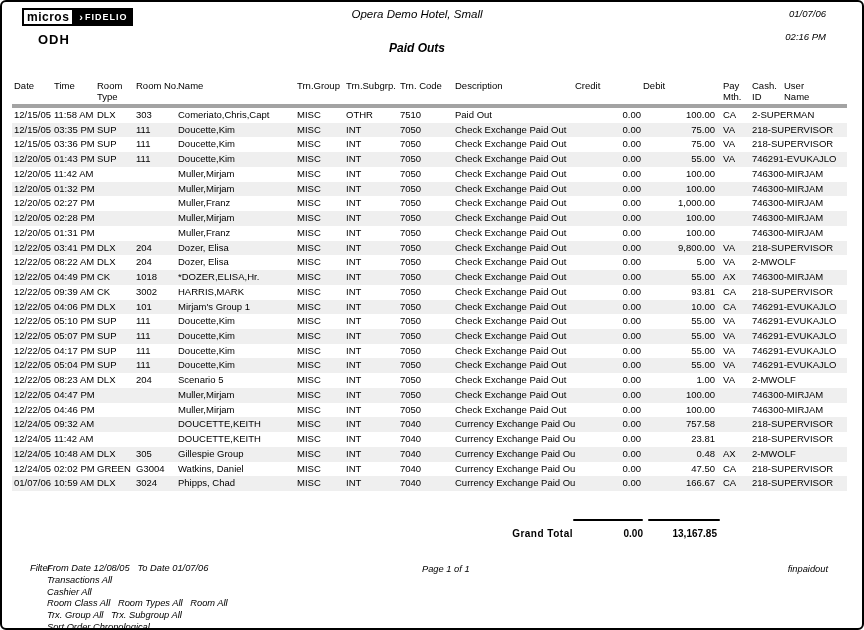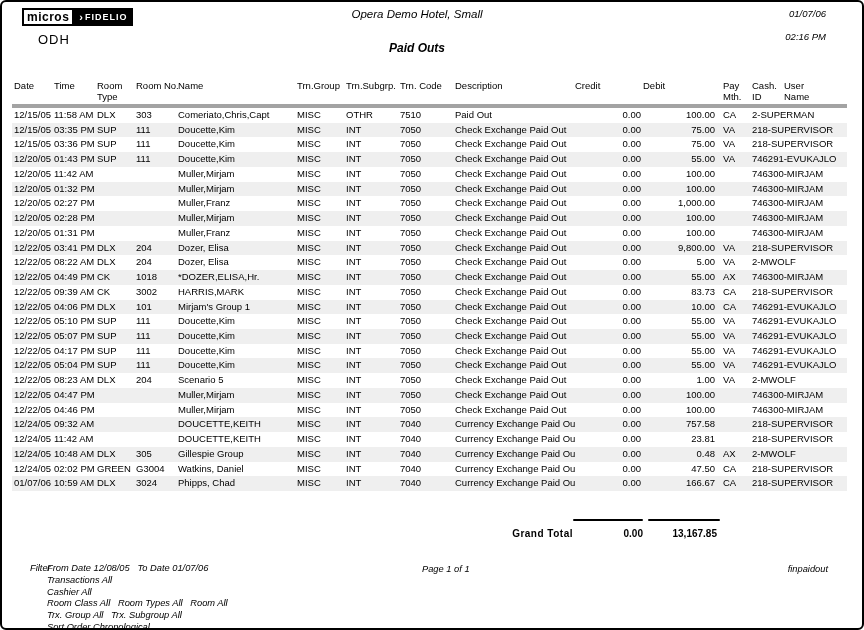--- a/index.html
+++ b/index.html
@@ -9,21 +9,21 @@
     font-family:"Liberation Sans","DejaVu Sans",sans-serif;color:#000;
   }
   .abs{position:absolute;border-radius:9px;}
   
   .logo{left:20px;top:6px;display:flex;align-items:stretch;height:18px;}
   .logo-micros{background:#fff;border:2px solid #000;font-weight:bold;font-size:12px;
     padding:0 3px;display:flex;align-items:center;letter-spacing:0.5px;}
   .logo-fidelio{background:#000;color:#fff;font-weight:bold;font-size:9px;
     padding:0 5px;display:flex;align-items:center;letter-spacing:1px;}
   .logo-fidelio .chev{font-size:11px;margin-right:1px;}
-  .odh{left:36px;top:30px;font-size:13px;font-weight:normal;letter-spacing:1px;}
+  .odh{left:36px;top:30px;font-size:13px;font-weight:bold;letter-spacing:1px;}
   .hotel{left:415px;top:6px;transform:translateX(-50%);font-style:italic;font-size:11.5px;}
   .title{left:415px;top:39px;transform:translateX(-50%);font-style:italic;font-weight:bold;font-size:12px;}
   .pdate{right:36px;top:6px;font-style:italic;font-size:9.5px;}
   .ptime{right:36px;top:29px;font-style:italic;font-size:9.5px;}
 
   
   table.report{position:absolute;left:10px;top:76px;width:835px;border-collapse:collapse;
     table-layout:fixed;font-size:9.5px;}
   table.report th{font-weight:normal;text-align:left;vertical-align:top;padding:2px 0 2px 2px;
     white-space:pre;line-height:11px;border-bottom:4px solid #a3a3a3;}
@@ -292,21 +292,21 @@
           <td class="c0">12/22/05</td>
           <td class="c1">09:39 AM</td>
           <td class="c2">CK</td>
           <td class="c3">3002</td>
           <td class="c4">HARRIS,MARK</td>
           <td class="c5">MISC</td>
           <td class="c6">INT</td>
           <td class="c7">7050</td>
           <td class="c8">Check Exchange Paid Out</td>
           <td class="c9">0.00</td>
-          <td class="c10">83.73</td>
+          <td class="c10">93.81</td>
           <td class="c11">CA</td>
           <td class="c12">218-SUPERVISOR</td>
         </tr>
         <tr>
           <td class="c0">12/22/05</td>
           <td class="c1">04:06 PM</td>
           <td class="c2">DLX</td>
           <td class="c3">101</td>
           <td class="c4">Mirjam's Group 1</td>
           <td class="c5">MISC</td>

